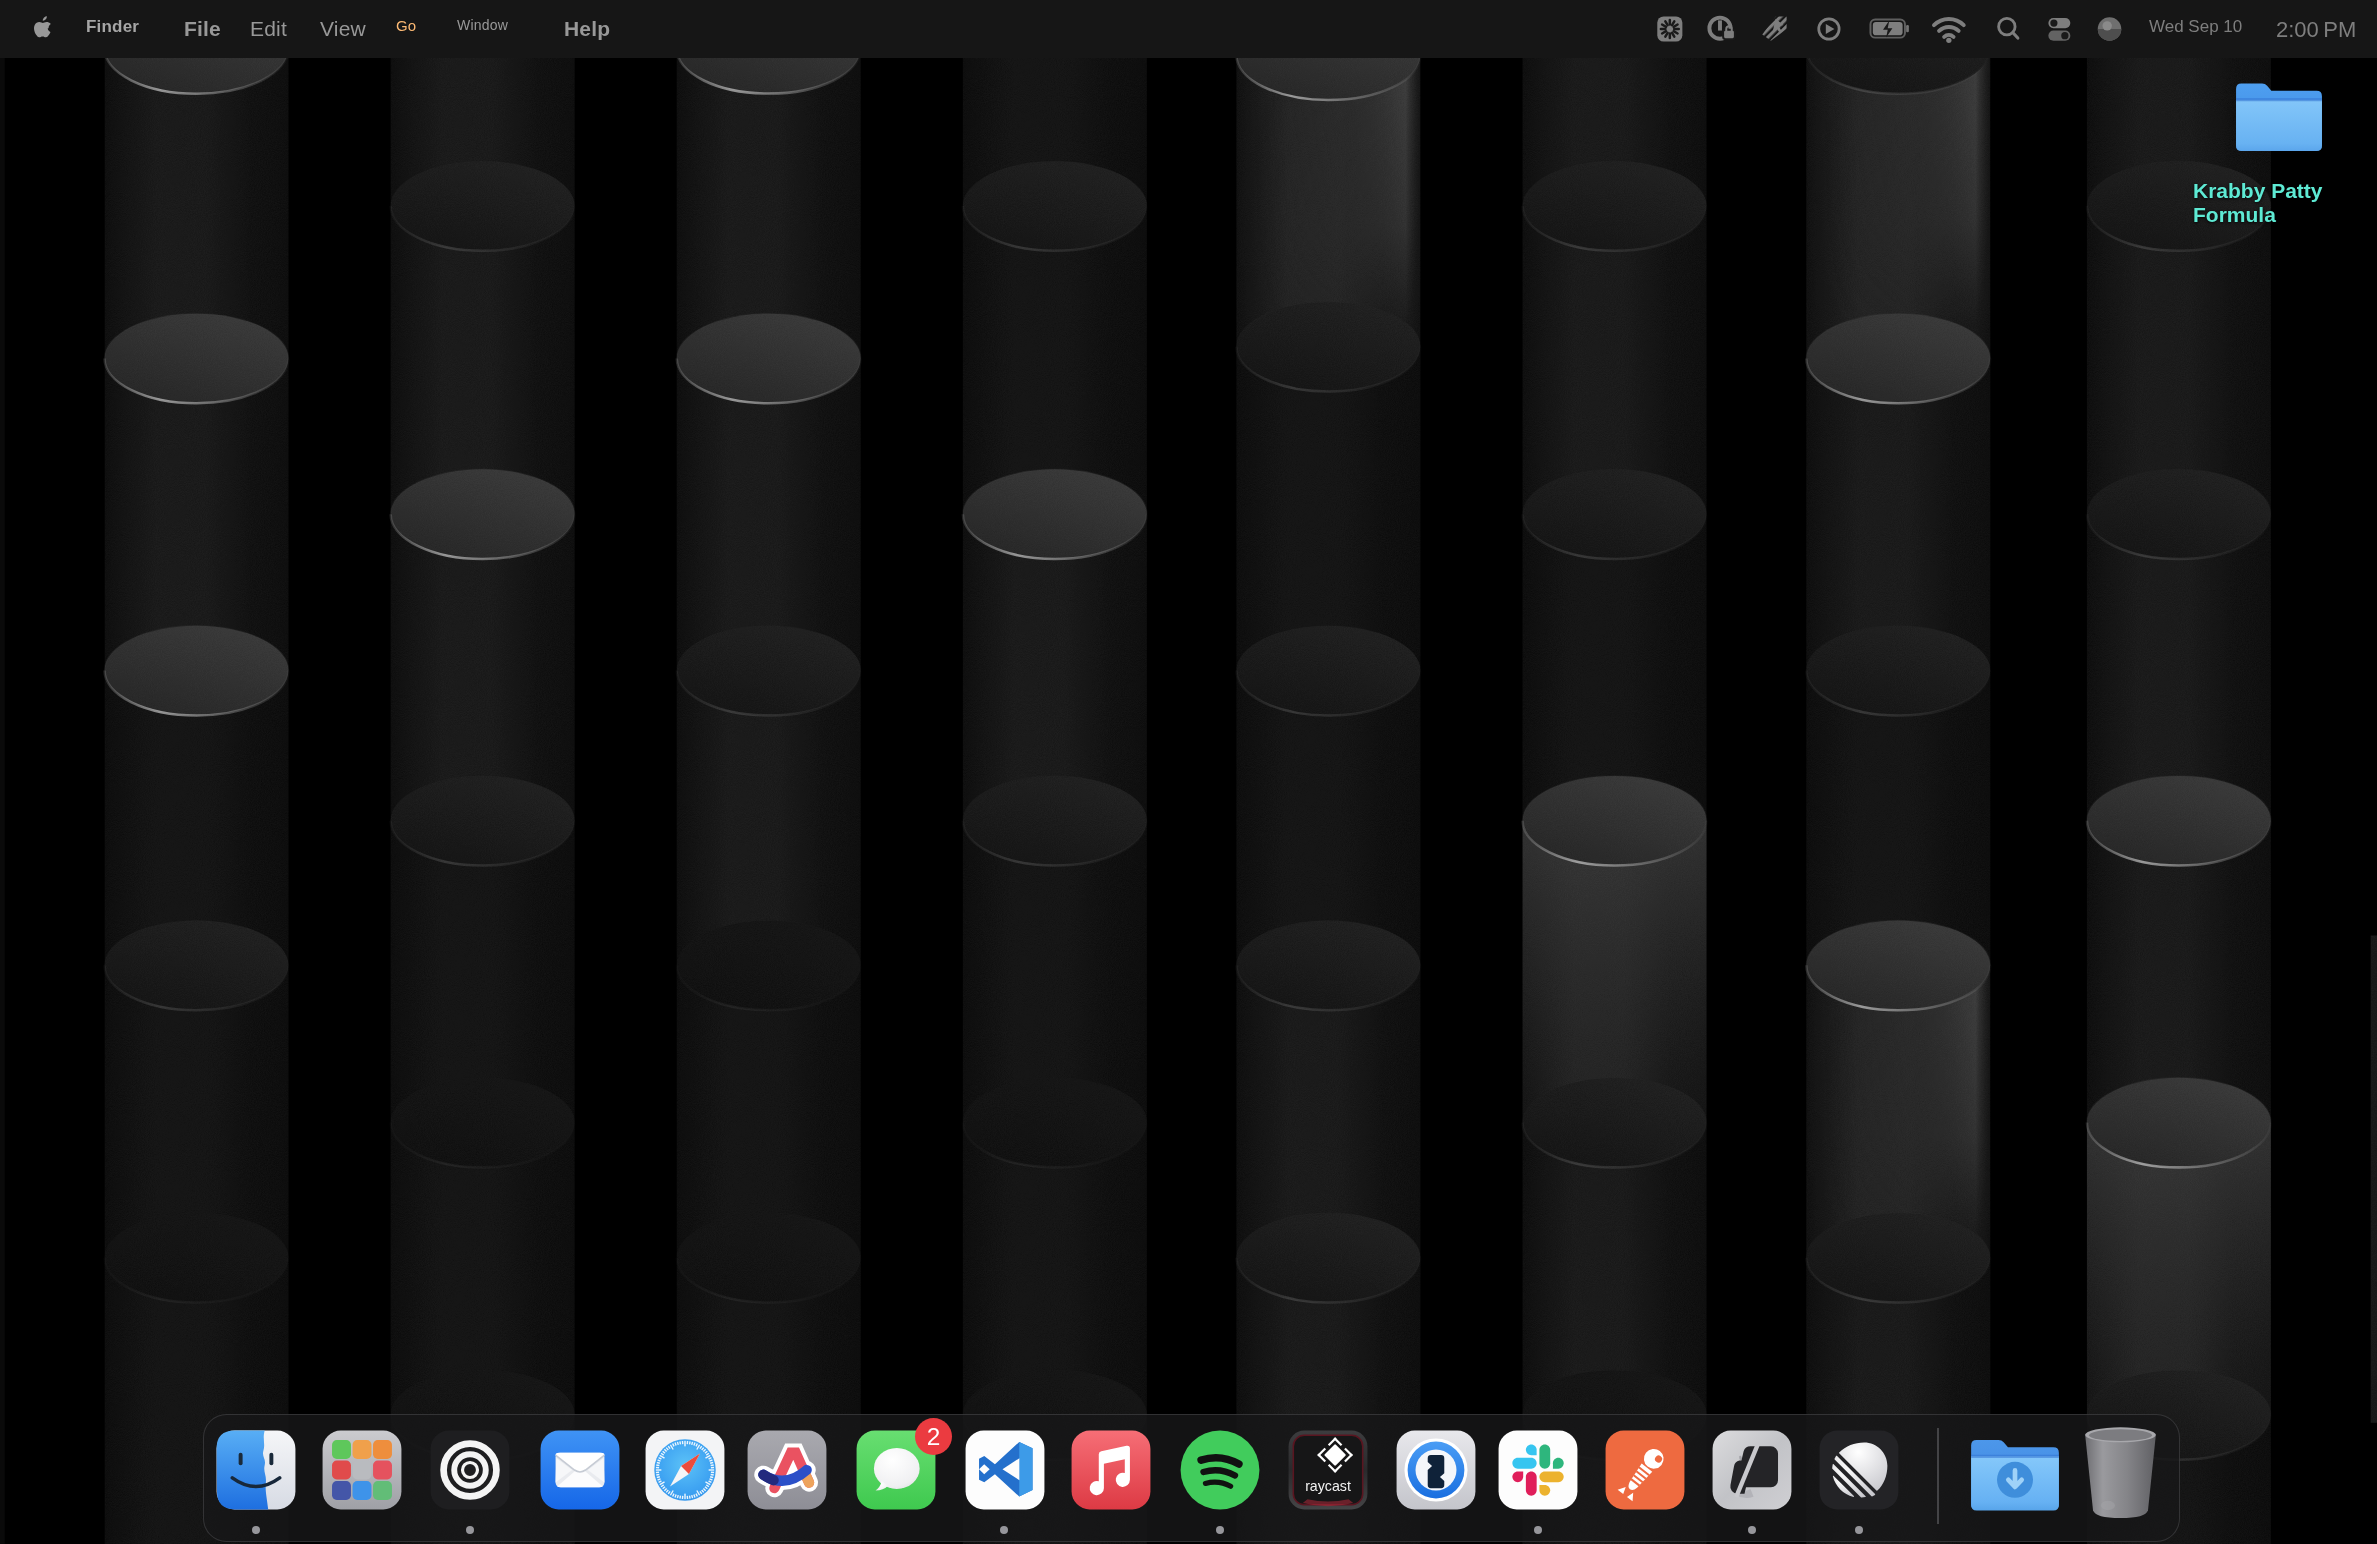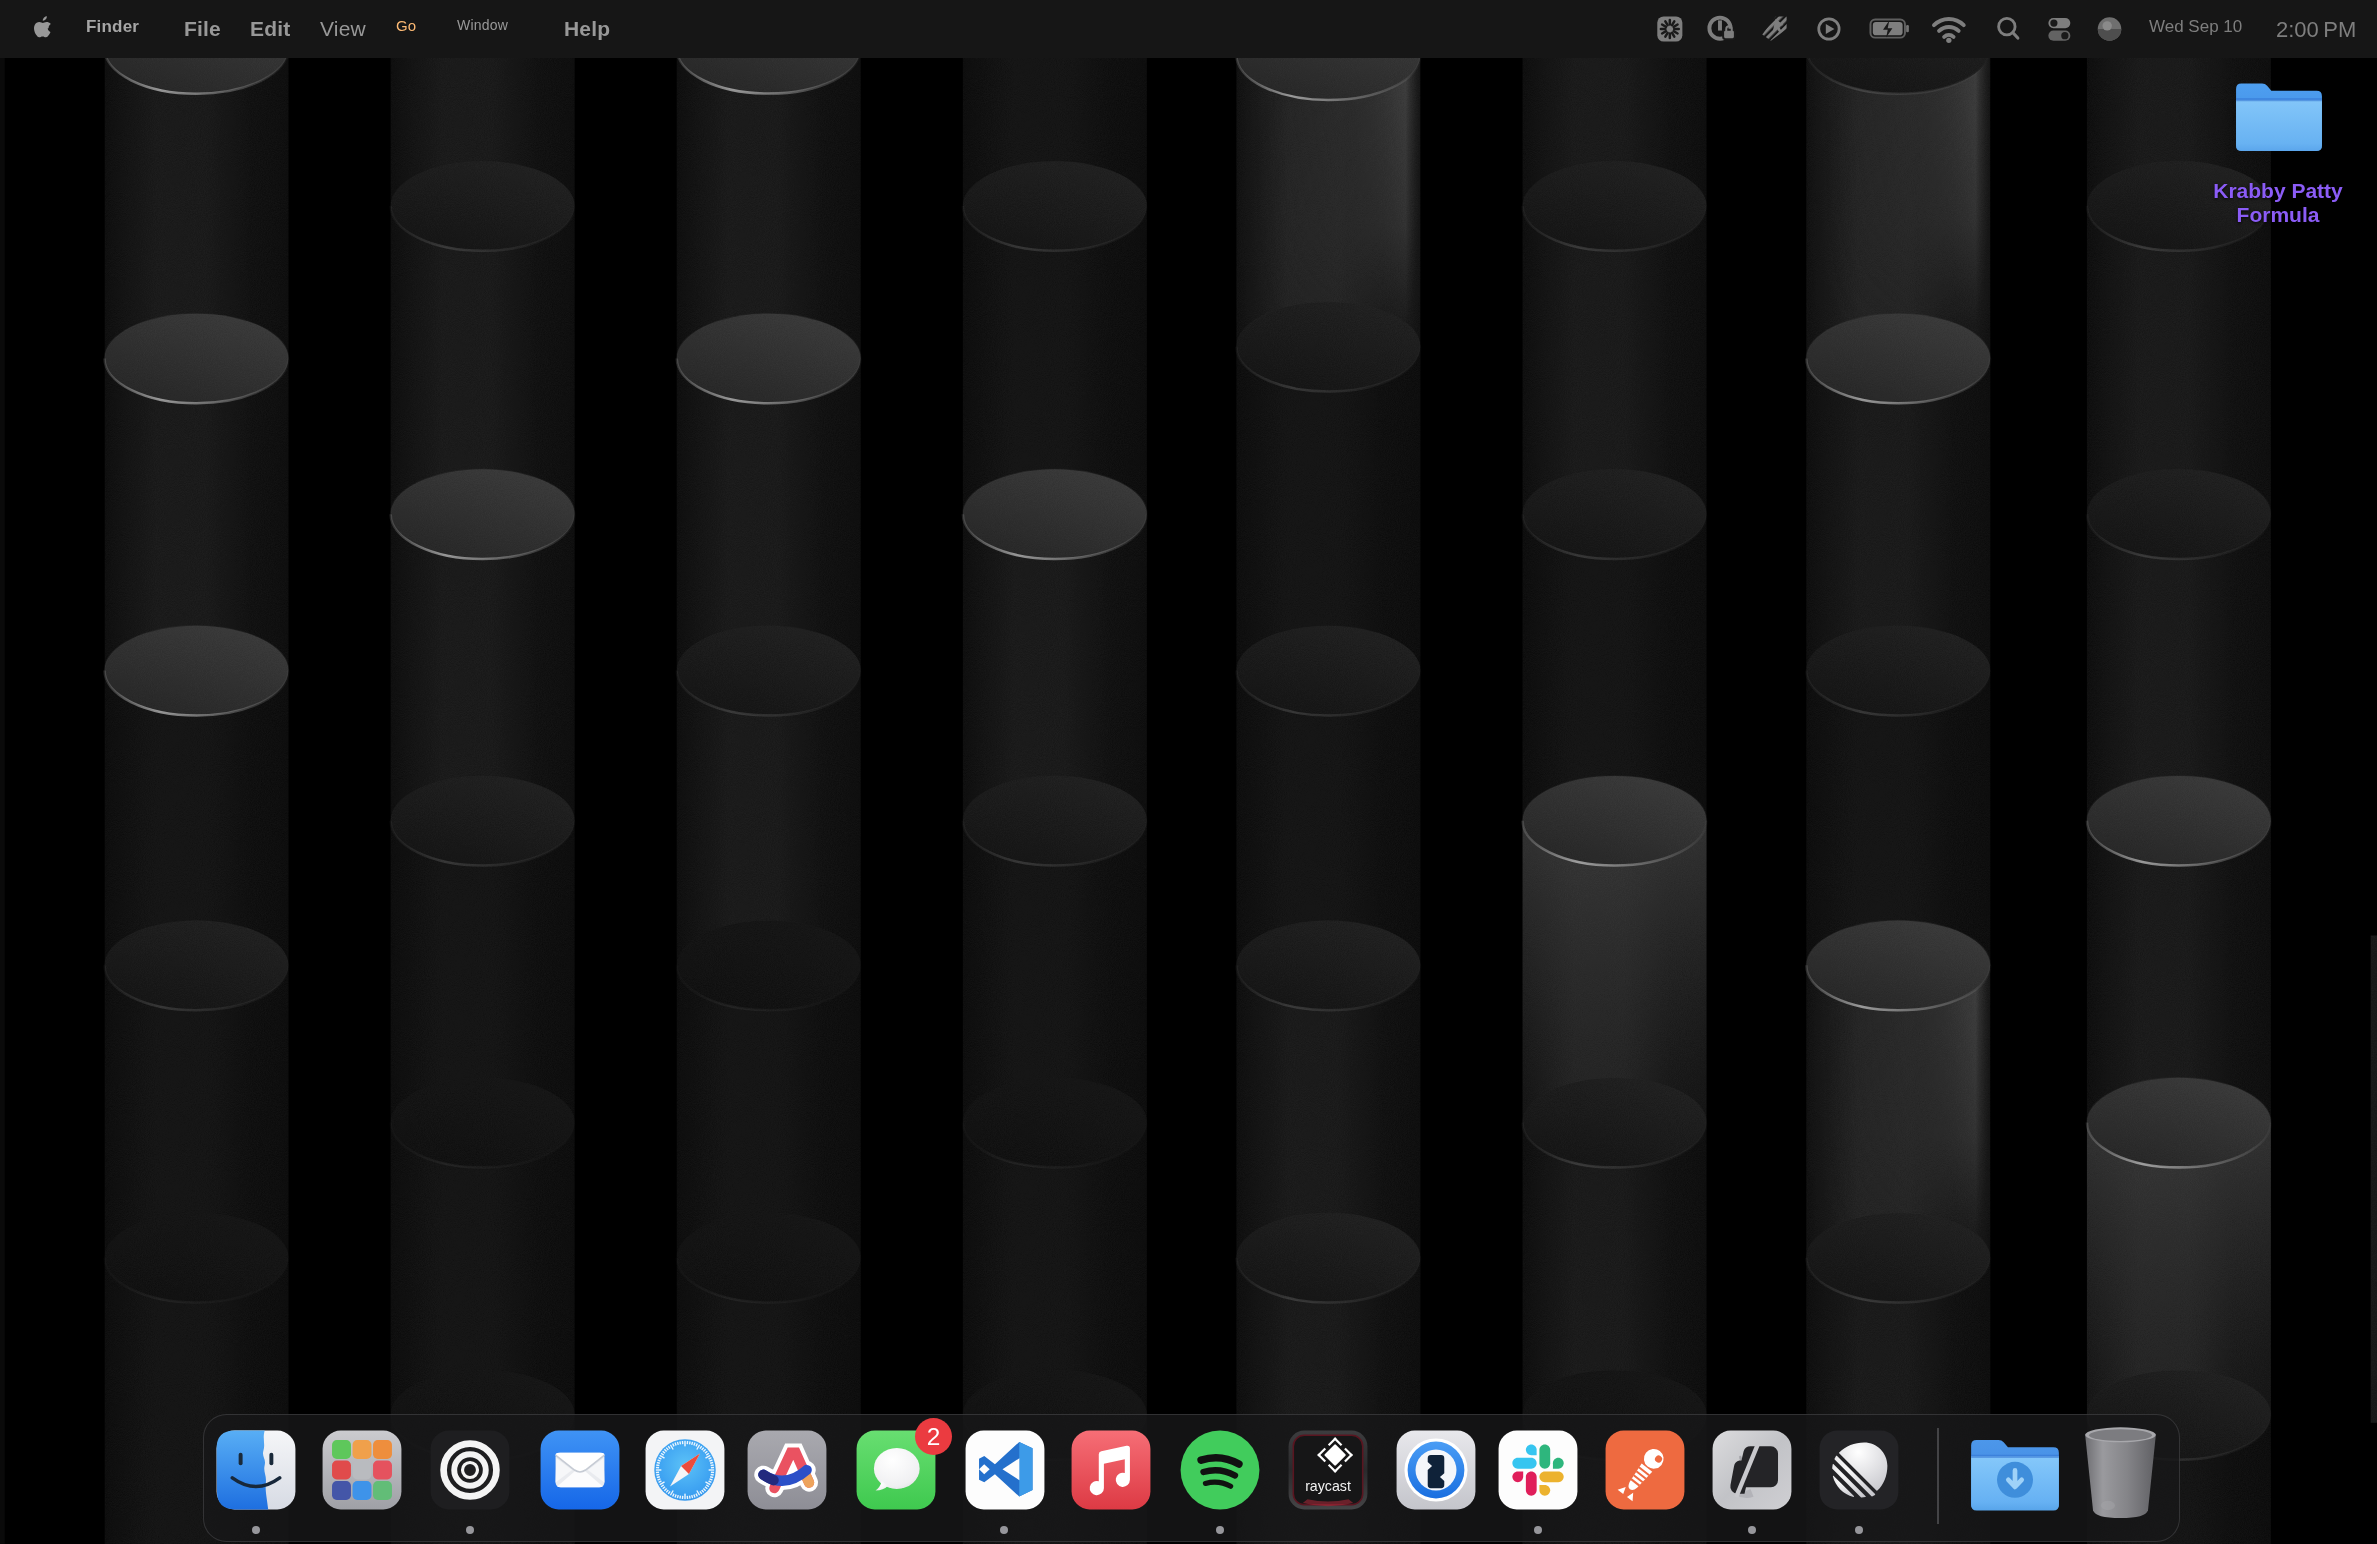--- a/index.html
+++ b/index.html
@@ -334,21 +334,21 @@
     <rect x="0" y="0" width="6" height="1964" fill="#0a0a0a"></rect>
     <rect x="3016" y="1190" width="8" height="620" fill="#0e0e0e"></rect>
     <rect width="3024" height="1964" filter="url(#grain)" opacity="0.06" clip-path="url(#colsclip)" style="mix-blend-mode:screen"></rect>
   </svg>
 <div style="position:absolute;left:0;top:0;width:2377px;height:58px;background:#161616;z-index:6">
     <svg width="20.4" height="25" viewBox="0 0 24 30" style="position:absolute;left:32px;top:15px">
       <path fill="#989898" d="M19.6 15.9c0-3.3 2.7-4.9 2.8-5-1.5-2.2-3.9-2.5-4.7-2.6-2-.2-3.9 1.2-4.9 1.2-1 0-2.6-1.2-4.3-1.1C6.3 8.5 4.3 9.7 3.2 11.6c-2.1 3.7-.5 9.1 1.5 12.1 1 1.4 2.2 3.1 3.8 3 1.5-.1 2.1-1 4-1 1.9 0 2.4 1 4 .9 1.7 0 2.7-1.5 3.7-2.9 1.2-1.7 1.7-3.3 1.7-3.4-.1 0-3.3-1.3-3.3-4.4zM16.3 5.2c.8-1 1.4-2.4 1.2-3.8-1.2 0-2.7.8-3.5 1.8-.8.9-1.5 2.3-1.3 3.7 1.4.1 2.8-.7 3.6-1.7z"></path>
     </svg>
     <span style="position:absolute;left:86px;top:17.3px;font-size:17px;font-weight:700;color:#a6a6a6;letter-spacing:0.2px">Finder</span>
     <span style="position:absolute;left:184px;top:17.3px;font-size:21px;font-weight:700;color:#989898;letter-spacing:0.2px">File</span>
-    <span style="position:absolute;left:250px;top:17.3px;font-size:21px;font-weight:700;color:#989898;letter-spacing:0.2px">Edit</span>
+    <span style="position:absolute;left:250px;top:17.3px;font-size:21px;font-weight:400;color:#989898;letter-spacing:0.2px">Edit</span>
     <span style="position:absolute;left:320px;top:17.3px;font-size:21px;font-weight:400;color:#989898;letter-spacing:0.2px">View</span>
     <span style="position:absolute;left:396px;top:17.3px;font-size:15px;font-weight:400;color:#fdba74;letter-spacing:0.2px">Go</span>
     <span style="position:absolute;left:457px;top:17.3px;font-size:14px;font-weight:400;color:#989898;letter-spacing:0.2px">Window</span>
     <span style="position:absolute;left:564px;top:17.3px;font-size:21px;font-weight:700;color:#989898;letter-spacing:0.2px">Help</span>
     <svg width="747" height="58" viewBox="0 0 950 74" style="position:absolute;left:1631px;top:0">
       <rect x="32" y="21" width="32" height="32" rx="8" fill="#7e7e7e"></rect>
       <rect x="46.4" y="24" width="3.2" height="9" rx="1.6" fill="#1a1a1a" transform="rotate(0 48 37)"></rect>
       <rect x="46.4" y="24" width="3.2" height="9" rx="1.6" fill="#1a1a1a" transform="rotate(30 48 37)"></rect>
       <rect x="46.4" y="24" width="3.2" height="9" rx="1.6" fill="#1a1a1a" transform="rotate(60 48 37)"></rect>
       <rect x="46.4" y="24" width="3.2" height="9" rx="1.6" fill="#1a1a1a" transform="rotate(90 48 37)"></rect>
@@ -404,21 +404,21 @@
         <linearGradient id="ff" x1="0" y1="0" x2="0" y2="1">
           <stop offset="0" stop-color="#83c6f9"></stop>
           <stop offset="0.85" stop-color="#68b2f2"></stop>
           <stop offset="1" stop-color="#5ba6ec"></stop>
         </linearGradient>
       </defs>
       <path d="M4 16 q0 -7 7 -7 h27 q4 0 6.5 3 l5.5 6.5 h59 q7 0 7 7 v64 q0 7 -7 7 h-98 q-7 0 -7 -7 z" fill="url(#fb)"></path>
       <path d="M4 30 h112 v60 q0 7 -7 7 h-98 q-7 0 -7 -7 z" fill="url(#ff)"></path>
       <path d="M4 28 h112 v4 h-112 z" fill="#2f6fd0" opacity="0.55"></path>
     </svg></div>
-<div style="position:absolute;left:2193px;top:179px;width:170px;text-align:center;z-index:2;font-size:21px;font-weight:700;color:#8b5cf6;line-height:23.6px;text-shadow:0 0.8px 3.1px rgba(0,0,0,0.9)">Krabby Patty<br>Formula</div>
+<div style="position:absolute;left:2193px;top:179px;width:170px;text-align:left;z-index:2;font-size:21px;font-weight:700;color:#5eead4;line-height:23.6px;text-shadow:0 0.8px 3.1px rgba(0,0,0,0.9)">Krabby Patty<br>Formula</div>
 <div style="position:absolute;left:203px;top:1414px;width:1977px;height:128px;background:rgba(23,23,25,0.82);border:1.6px solid rgba(105,105,110,0.35);border-radius:23.6px;box-sizing:border-box;z-index:5"></div>
 <svg width="82" height="82" viewBox="0 0 104 104" style="position:absolute;left:215px;top:1429px;z-index:6" xmlns="http://www.w3.org/2000/svg">
     <defs>
       <linearGradient id="fin1" x1="0" y1="0" x2="0" y2="1">
         <stop offset="0" stop-color="#58aef5"></stop>
         <stop offset="1" stop-color="#1e6fe0"></stop>
       </linearGradient>
       <linearGradient id="fin2" x1="0" y1="0" x2="0" y2="1">
         <stop offset="0" stop-color="#f5f6f8"></stop>
         <stop offset="1" stop-color="#d7dbe4"></stop>

